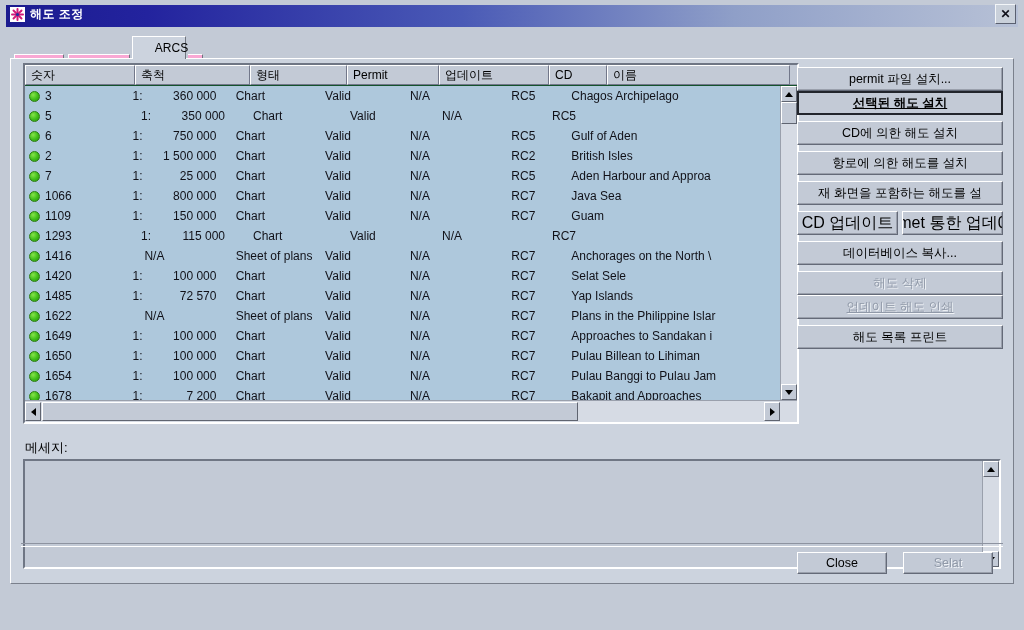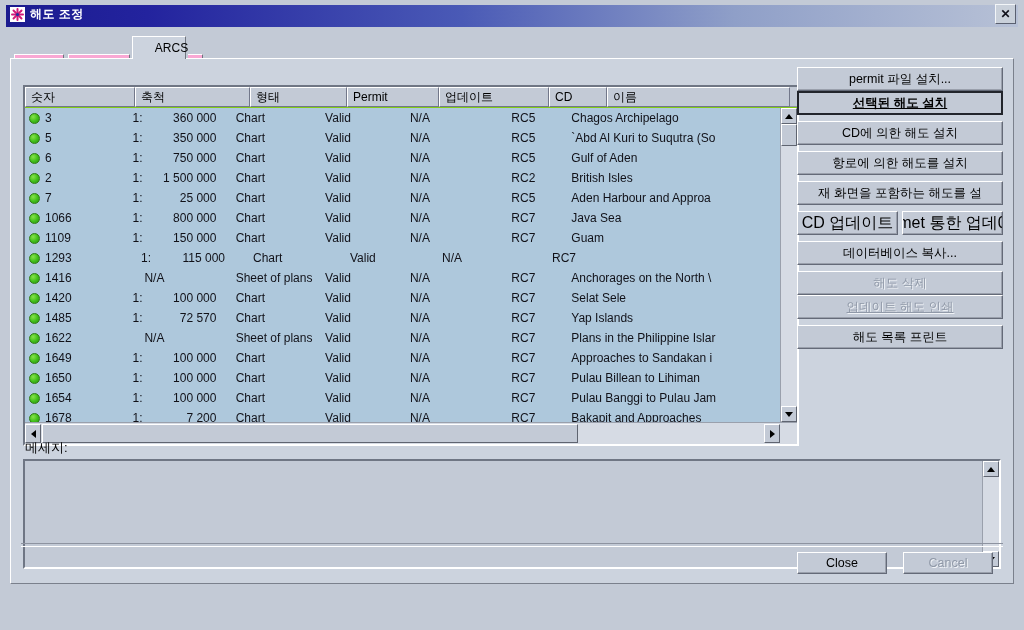--- a/index.html
+++ b/index.html
@@ -86,22 +86,22 @@
     background: #ccd3de;
     border-top: 1px solid #ffffff;
     border-left: 1px solid #ffffff;
     border-right: 1px solid #7a808c;
     border-bottom: 1px solid #7a808c;
     box-sizing: border-box;
   }
 
   
   .list-outer {
-    position: absolute; left: 12px; top: 26px; width: 776px; height: 361px;
-    background: #84cc16;
+    position: absolute; left: 12px; top: 4px; width: 776px; height: 361px;
+    background: #14532d;
     border-top: 2px solid #6f7684;
     border-left: 2px solid #6f7684;
     border-right: 2px solid #ffffff;
     border-bottom: 2px solid #ffffff;
     box-sizing: border-box;
     overflow: hidden;
   }
   .hdr-row {
     display: flex;
     height: 20px;
@@ -349,21 +349,20 @@
             <div class="row">
               <div class="cell c-num">
                 <span class="dot"></span>
                 <span>5</span>
               </div>
               <div class="cell c-scale"><span class="scale-c">1:</span><span class="scale-n">350 000</span></div>
               <div class="cell c-type">Chart</div>
               <div class="cell c-perm">Valid</div>
               <div class="cell c-upd">N/A</div>
               <div class="cell c-cd">RC5</div>
-              <div class="cell c-name">`Abd Al Kuri to Suqutra (So</div>
             </div>
             <div class="row">
               <div class="cell c-num">
                 <span class="dot"></span>
                 <span>6</span>
               </div>
               <div class="cell c-scale"><span class="scale-c">1:</span><span class="scale-n">750 000</span></div>
               <div class="cell c-type">Chart</div>
               <div class="cell c-perm">Valid</div>
               <div class="cell c-upd">N/A</div>
@@ -574,17 +573,17 @@
         </div>
         <div class="sb-btn" style="position:absolute;left:0;bottom:0;width:16px;height:16px;">
           <span class="arrow arr-down"></span>
         </div>
       </div>
     </div>
 
     <div class="bottombar">
       <div class="sep"></div>
       <div class="bbtn" style="right:116px;">Close</div>
-      <div class="bbtn disabled" style="right:10px;">Cancel</div>
+      <div class="bbtn disabled" style="right:10px;">Selat</div>
     </div>
 
   </div>
 </div>
 
 </body></html>

